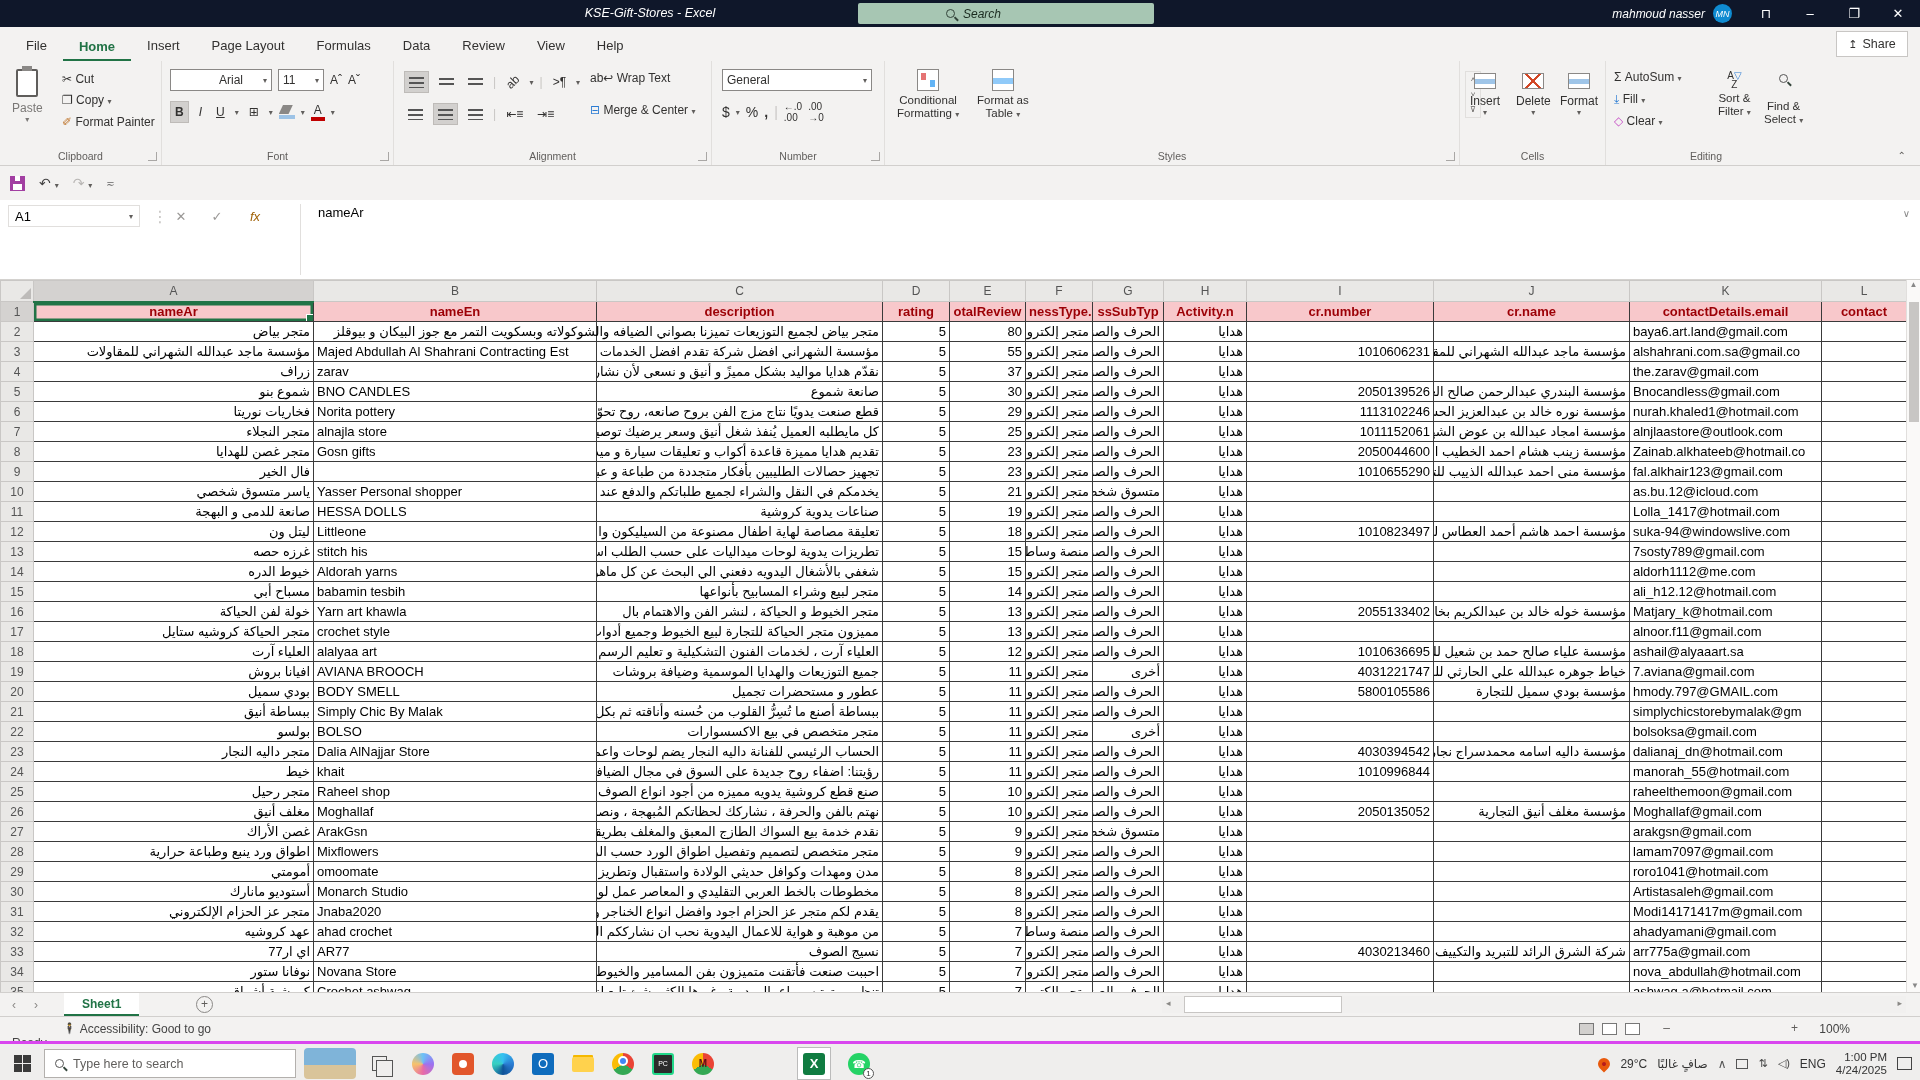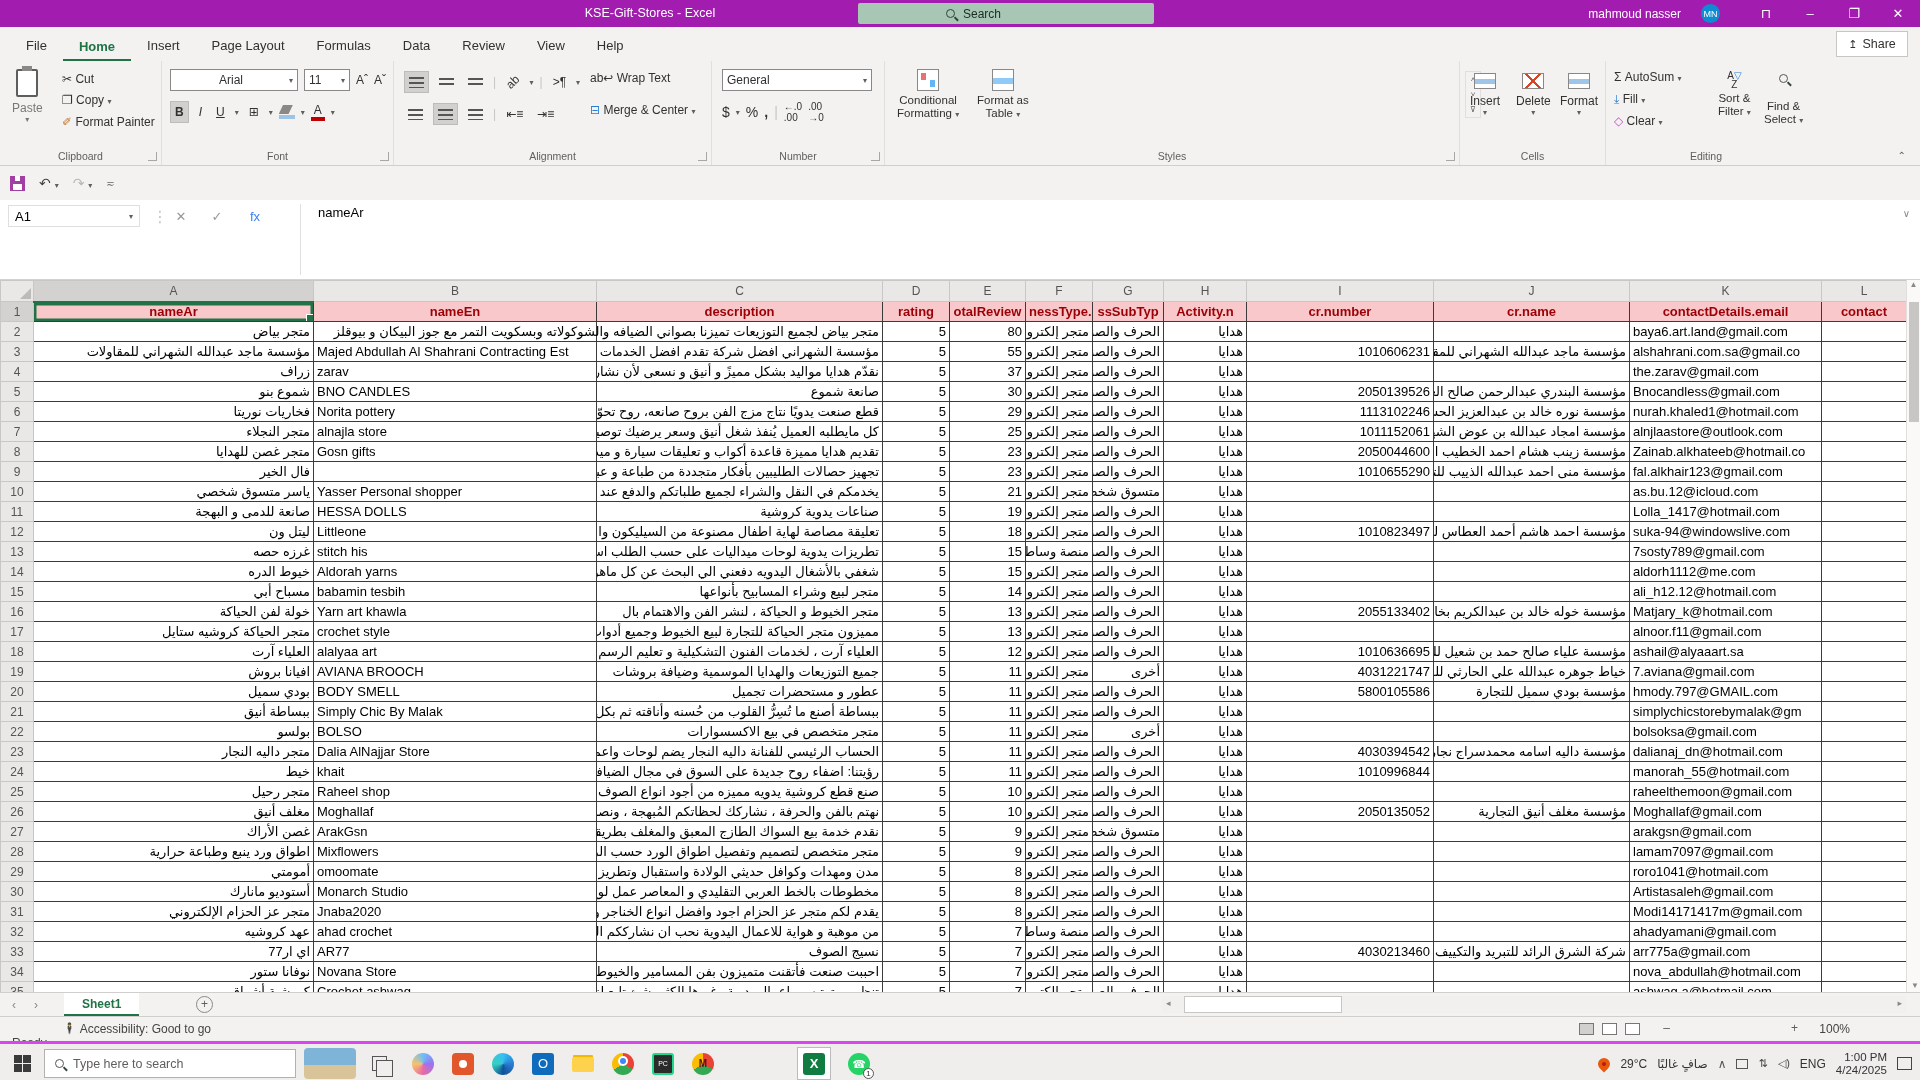--- a/index.html
+++ b/index.html
@@ -1,25 +1,25 @@
 <!DOCTYPE html>
 <html><head>
 <meta charset="utf-8">
 <style>
   * { margin:0; padding:0; box-sizing:border-box; }
   html,body { width:1920px; height:1080px; overflow:hidden; background:#fff;
     font-family:"Liberation Sans","DejaVu Sans",sans-serif; }
   .abs { position:absolute; }
   
-  #titlebar { position:absolute; left:0; top:0; width:1920px; height:43px; background:#a21caf; color:#fff; }
+  #titlebar { position:absolute; left:0; top:0; width:1920px; height:43px; background:#0f172a; color:#fff;font-style:italic; }
   #title-text { position:absolute; left:540px; top:0; width:220px; height:27px; line-height:27px; text-align:center; font-size:12.5px; color:#fff; white-space:nowrap; }
   #title-search { position:absolute; left:858px; top:3px; width:296px; height:21px; background:#A7C6B3; border-radius:2px; display:flex; align-items:center; gap:8px; padding-left:88px; color:#1b2b20; font-size:12px; }
   .lens { display:inline-block; width:9px; height:9px; border:1.5px solid #33443a; border-radius:50%; position:relative; }
   .lens::after { content:""; position:absolute; width:5px; height:1.5px; background:#33443a; transform:rotate(45deg); left:7px; top:8px; }
-  #user-area { position:absolute; right:200px; top:0; height:27px; display:flex; align-items:center; gap:20px; font-size:12px; }
+  #user-area { position:absolute; right:188px; top:0; height:27px; display:flex; align-items:center; gap:8px; font-size:12px; }
   #avatar { width:19px; height:19px; border-radius:50%; background:#0F8BD1; color:#fff; font-size:9px; display:flex; align-items:center; justify-content:center; }
   .wbtn { position:absolute; top:0; width:44px; height:27px; color:#fff; font-size:13px; display:flex; align-items:center; justify-content:center; }
   
   #tabsrow { position:absolute; left:0; top:27px; width:1920px; height:34px; background:#F3F2F1; display:flex; align-items:flex-end; padding-left:10px; }
   .rtab { padding:7px 16px 8px 16px; font-size:13px; color:#323130; }
   .rtab.active { color:#217346; border-bottom:2.5px solid #217346; font-weight:bold; padding-bottom:5.5px; }
   #share-btn { position:absolute; right:12px; top:31px; width:72px; height:26px; background:#fff; border:1px solid #c8c6c4; font-size:12.5px; color:#323130; display:flex; align-items:center; justify-content:center; gap:5px; }
   
   #ribbon { position:absolute; left:0; top:61px; width:1920px; height:105px; background:#F3F2F1; border-bottom:1px solid #D1CFCD; font-size:12px; color:#323130; }
   .rgroup { position:absolute; top:0; height:104px; border-right:1px solid #E1DFDD; }
@@ -151,21 +151,21 @@
       <div><span>✂</span> <span>Cut</span></div>
       <div><span>❐</span> <span>Copy</span> <span class="ddv">▾</span></div>
       <div><span style="color:#C07830;">✐</span> <span>Format Painter</span></div>
     </div>
     <div class="glabel">Clipboard</div>
     <div class="launcher"></div>
   </div>
 
   <div class="rgroup" style="left:162px; width:232px;">
     <div class="rowline" style="position:absolute; left:8px; top:8px;">
-      <div class="combo" style="width:128px;padding-left:48px;">
+      <div class="combo" style="width:102px;padding-left:48px;">
           <span>Arial</span>
           <span class="ddv">▾</span>
         </div>
       <div class="combo" style="width:46px;">
           <span>11</span>
           <span class="ddv">▾</span>
         </div>
       <span>Aˆ</span>
         <span>Aˇ</span>
     </div>
@@ -308,21 +308,21 @@
 </div>
 
 <div id="fbar">
   <div id="namebox">
       <span>A1</span>
       <span class="ddv">▾</span>
     </div>
   <span class="sep">⋮</span>
   <div class="fbtn" style="left:168px;">✕</div>
   <div class="fbtn" style="left:204px;">✓</div>
-  <div class="fbtn" style="left:242px; color:#3b82f6; ">fx</div>
+  <div class="fbtn" style="left:242px; color:#a16207; font-style:italic;">fx</div>
   <div class="abs" style="left:300px; top:4px; bottom:4px; border-left:1px solid #E1DFDD;"></div>
   <div id="fx-content">nameAr</div>
   <div class="abs" style="right:10px; top:8px; color:#888; font-size:10px;">∨</div>
 </div>
 
 <div id="gridwrap">
   <table>
     <colgroup>
       <col style="width:33px;">
         <col style="width:280px;">

